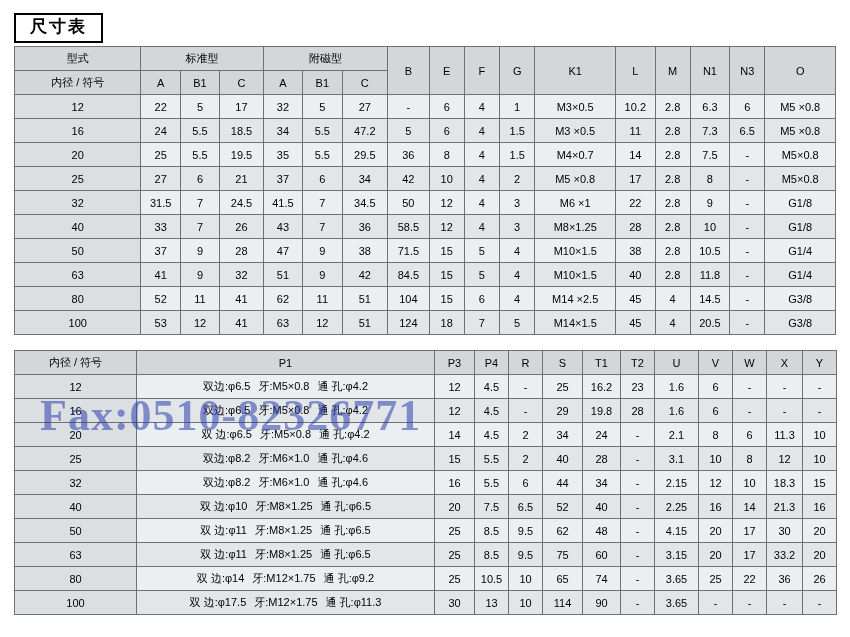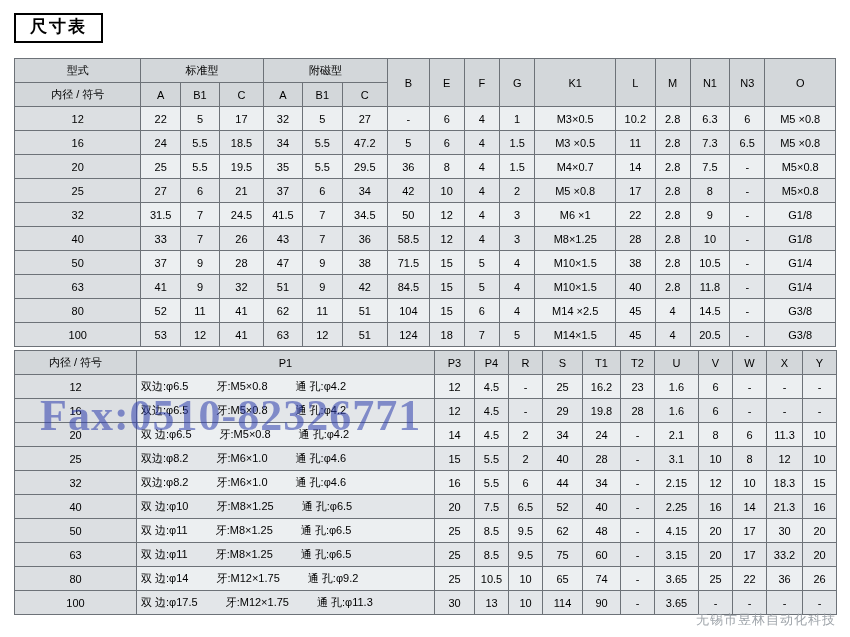--- a/index.html
+++ b/index.html
@@ -41,25 +41,25 @@
     white-space:nowrap;
     overflow:hidden;
   }
   .hdr{background:#d3d7da;font-weight:bold;}
   .hdr2{background:#d3d7da;font-weight:bold;}
   .rowlbl{background:#dfe2e5;font-weight:bold;}
   .tbl tbody tr:nth-child(even) td{background:#e3e6e9;}
   .tbl tbody tr:nth-child(odd) td{background:#eceff1;}
   .tbl tbody tr td.rowlbl{background:#dcdfe2;}
 
-  #table1{position:absolute;left:14px;top:58px;width:822px;}
+  #table1{position:absolute;left:14px;top:46px;width:822px;}
   #table2{position:absolute;left:14px;top:350px;width:822px;}
 
   .p1cell{text-align:left;padding-left:0;}
-  .p1inner{display:flex;justify-content:flex-start;align-items:center;width:100%;gap:20px;}
+  .p1inner{display:flex;justify-content:center;align-items:center;width:100%;}
   .p1inner span{padding:0 4px;}
 
   
   .wm{
     position:absolute;
     color:#2f3fae;
     opacity:.55;
     font-weight:bold;
     letter-spacing:1px;
     white-space:nowrap;
@@ -563,15 +563,14 @@
           <td>3.65</td>
           <td>-</td>
           <td>-</td>
           <td>-</td>
           <td>-</td>
         </tr>
       </tbody>
   </table>
 
   <div class="wm wm-fax">Fax:0510-82326771</div>
-  <div class="wm wm-cn">无锡市昱林自动化科技</div>
 
 </div>
 
 </body></html>

